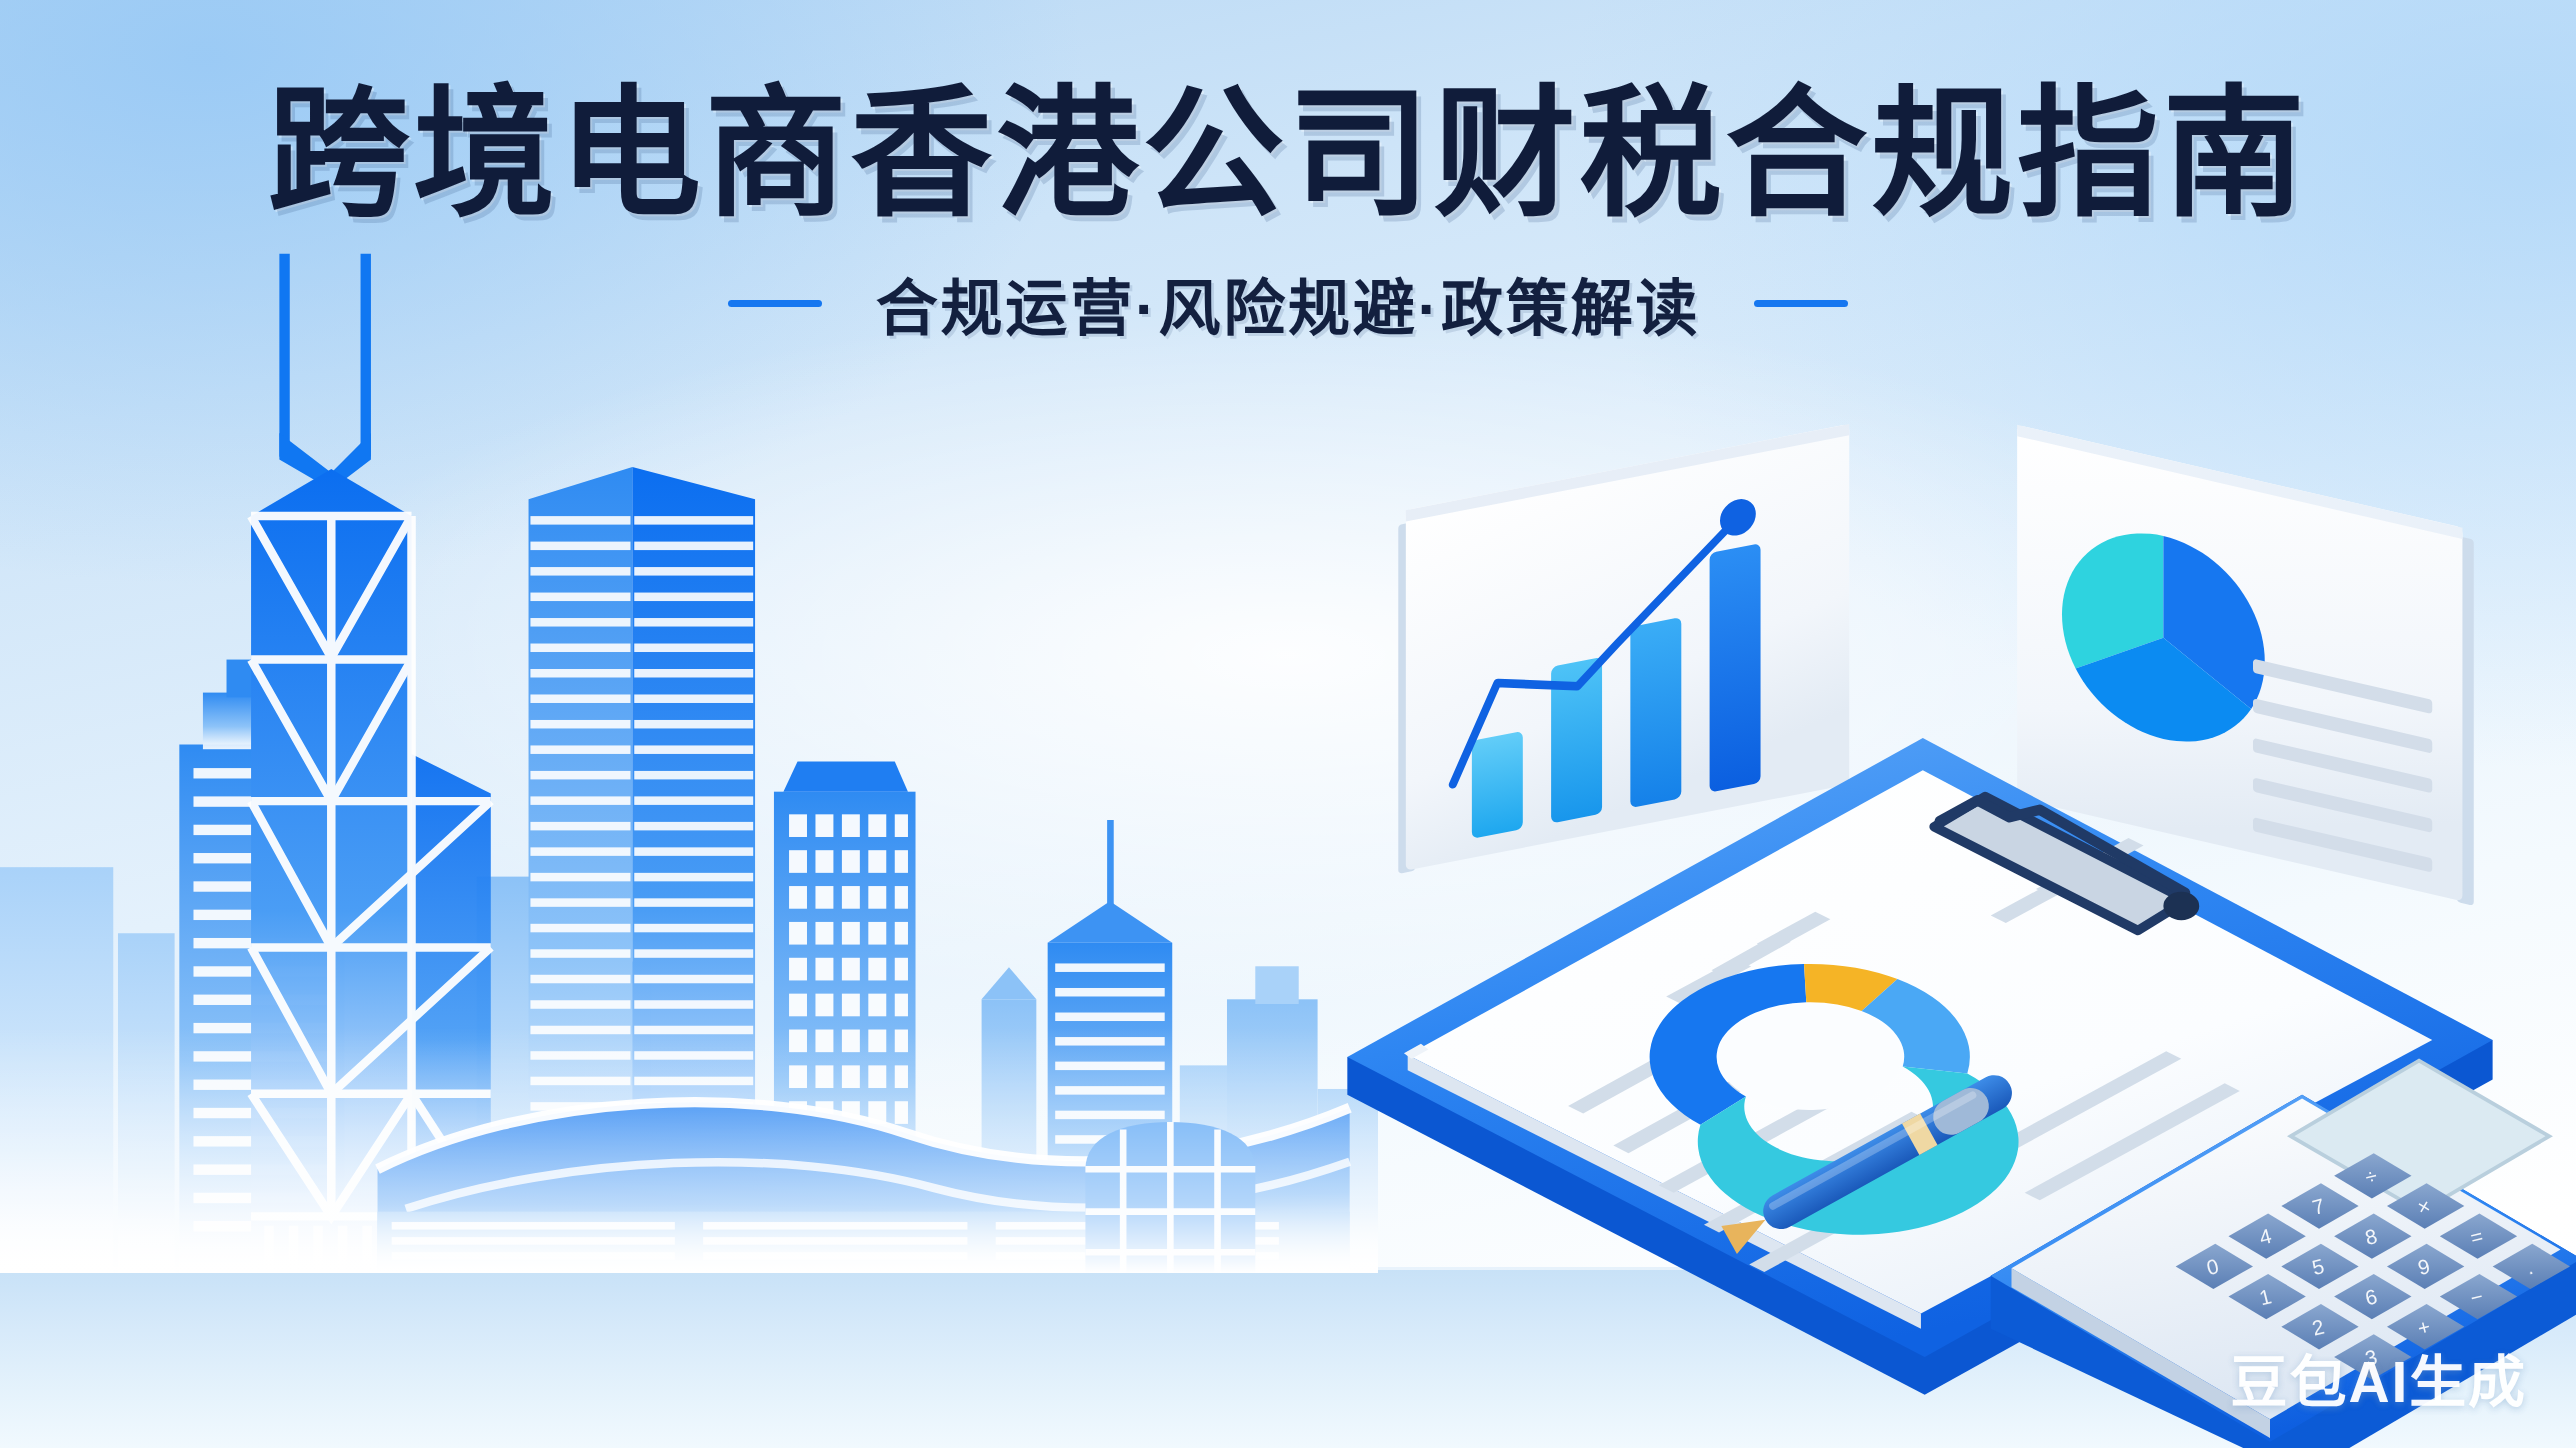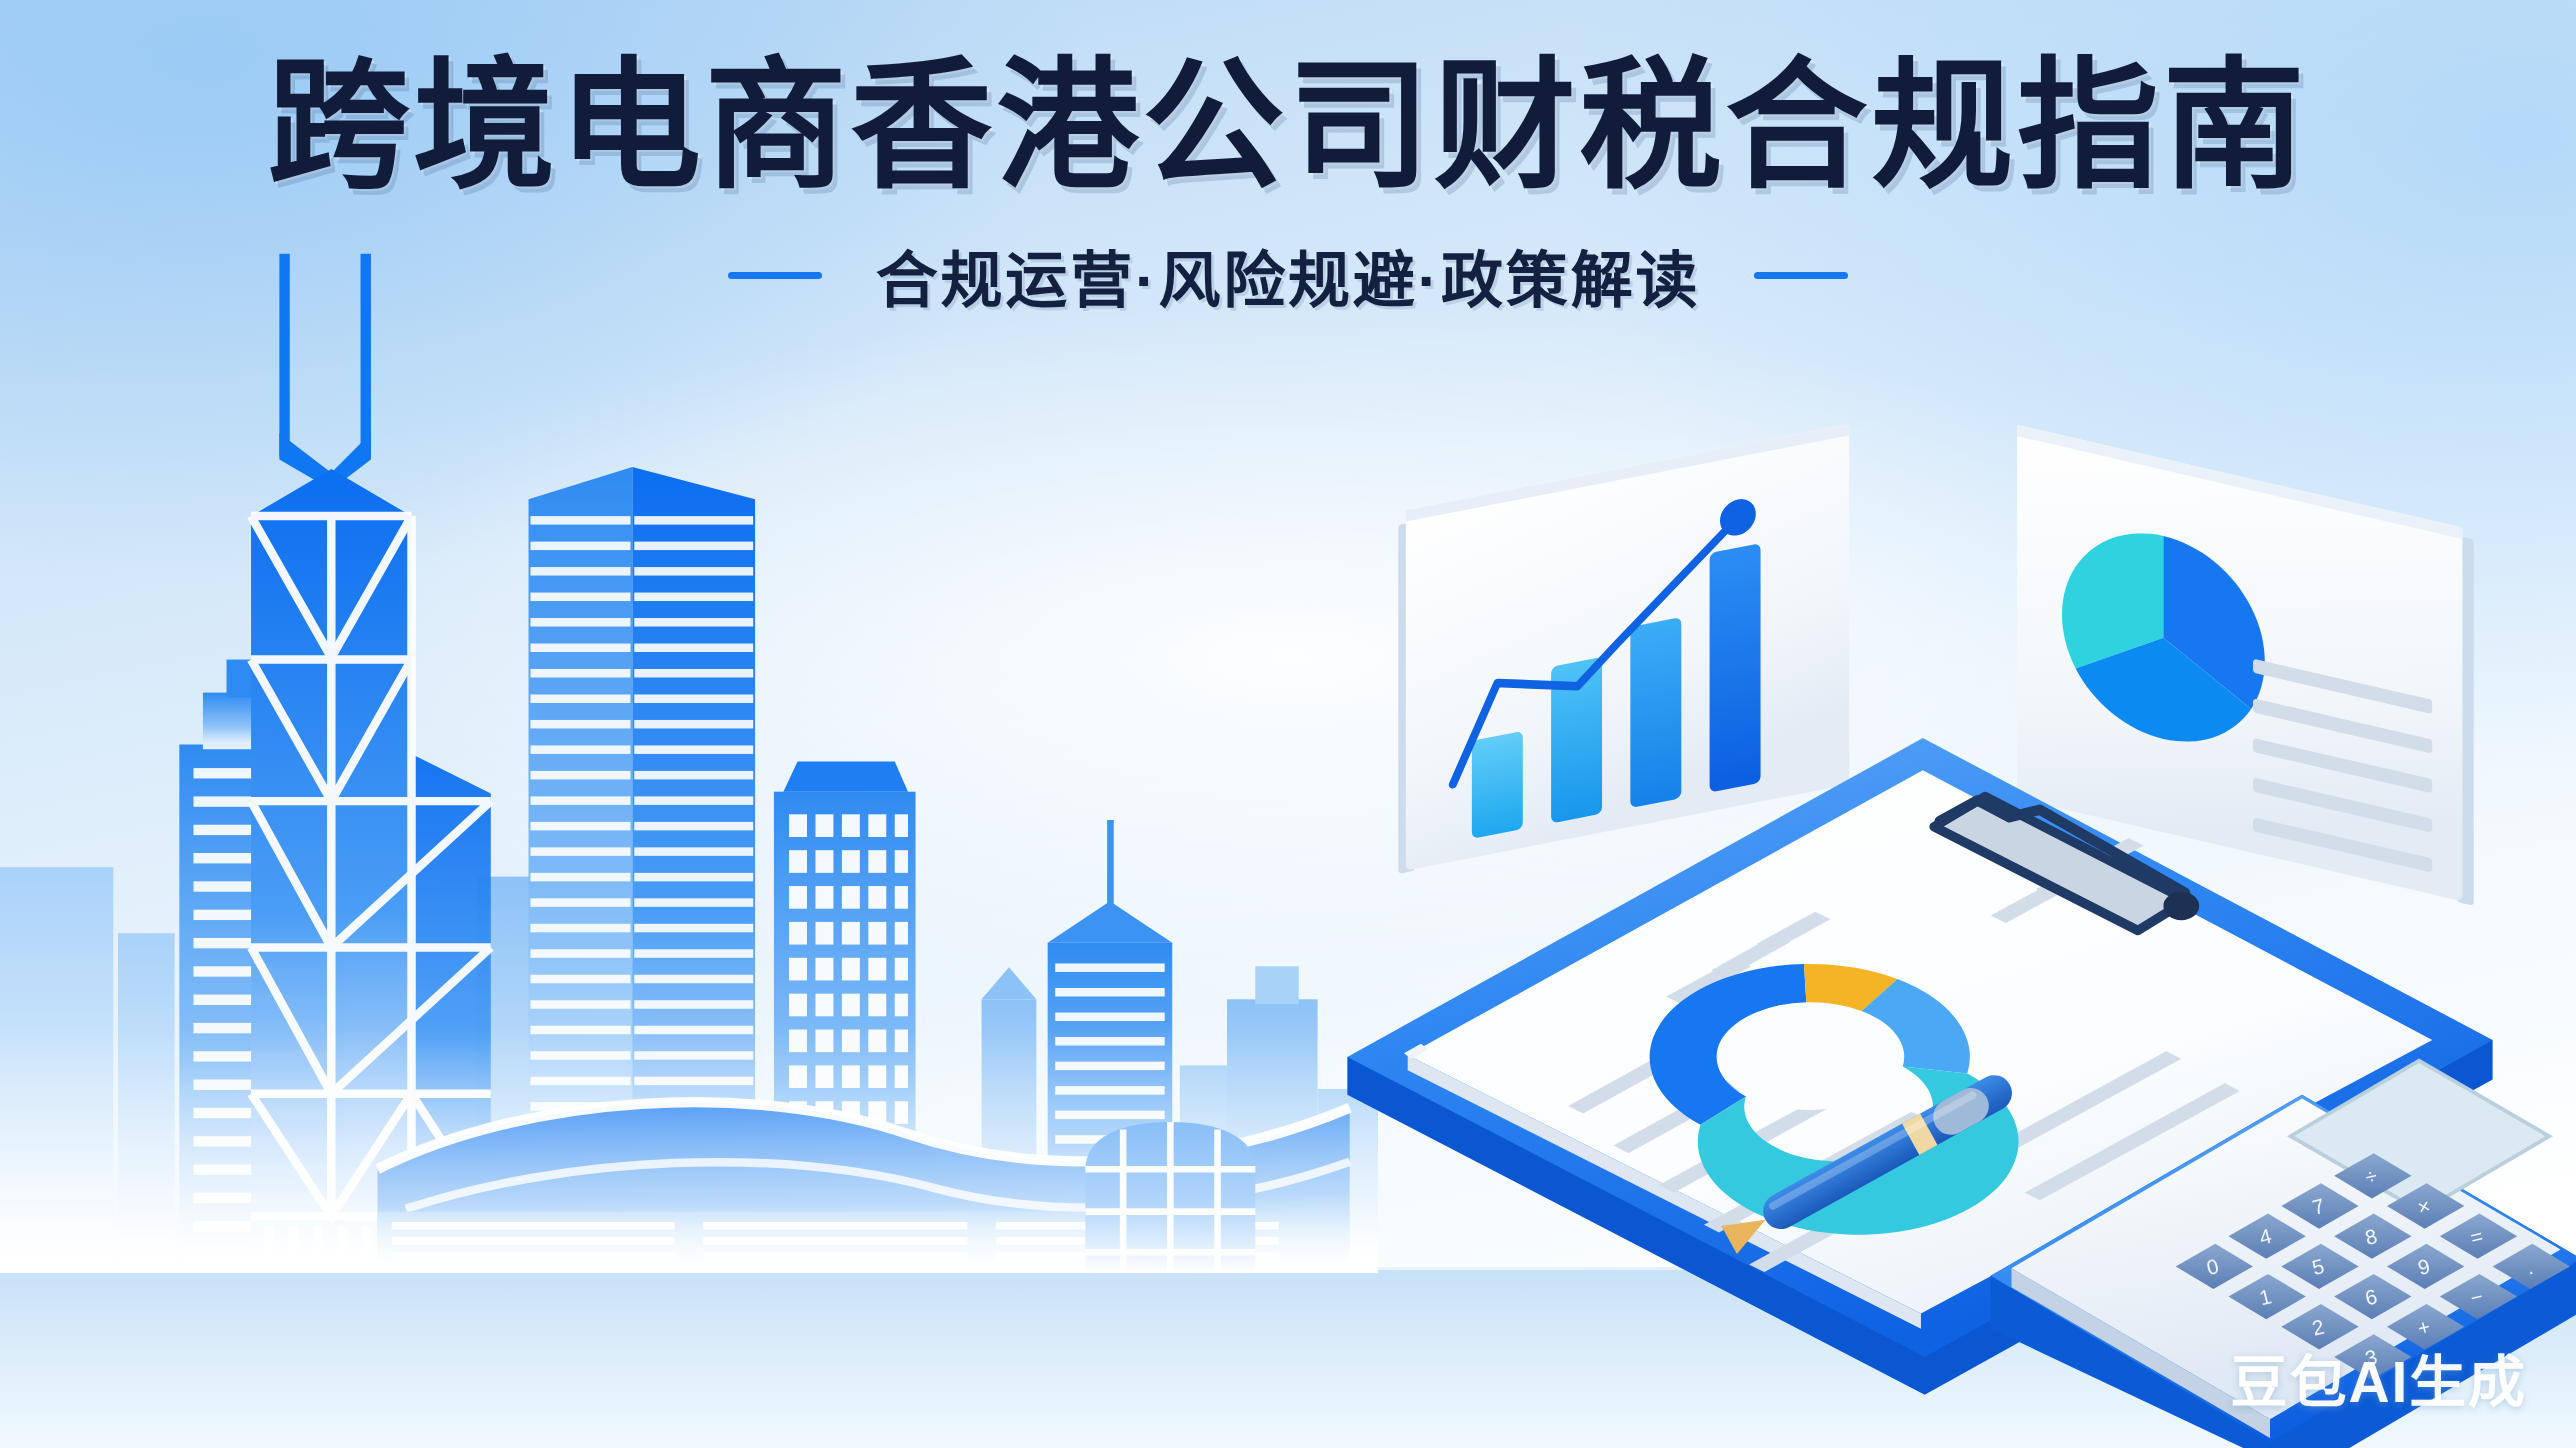--- a/index.html
+++ b/index.html
@@ -27,20 +27,21 @@
   .ground:before{content:"";position:absolute;left:0;right:0;top:0;height:2.8px;
     background:linear-gradient(90deg,rgba(255,255,255,.9),rgba(255,255,255,.35));}
 
   
   .title-wrap{position:absolute;left:0;right:0;top:49px;text-align:center;z-index:40;}
   .title{
     font-size:142px;line-height:1.08;font-weight:bold;
     color:#101c3a;letter-spacing:3.8px;
     text-shadow:4.7px 5.7px 0 rgba(40,70,120,.18), 1.9px 1.9px 0 rgba(255,255,255,.35);
     white-space:nowrap;
+    margin-top:28px;
   }
   .sub-row{display:flex;align-items:center;justify-content:center;gap:54px;margin-top:28px;}
   .dash{width:94px;height:7.5px;border-radius:3.8px;background:#1677f0;}
   .subtitle{
     font-size:62px;font-weight:bold;color:#13203f;letter-spacing:2.8px;white-space:nowrap;
     text-shadow:2.8px 2.8px 0 rgba(40,70,120,.14);
   }
 
   
   .skyline{position:absolute;left:0;bottom:175px;width:1378px;height:1057px;z-index:10;}

